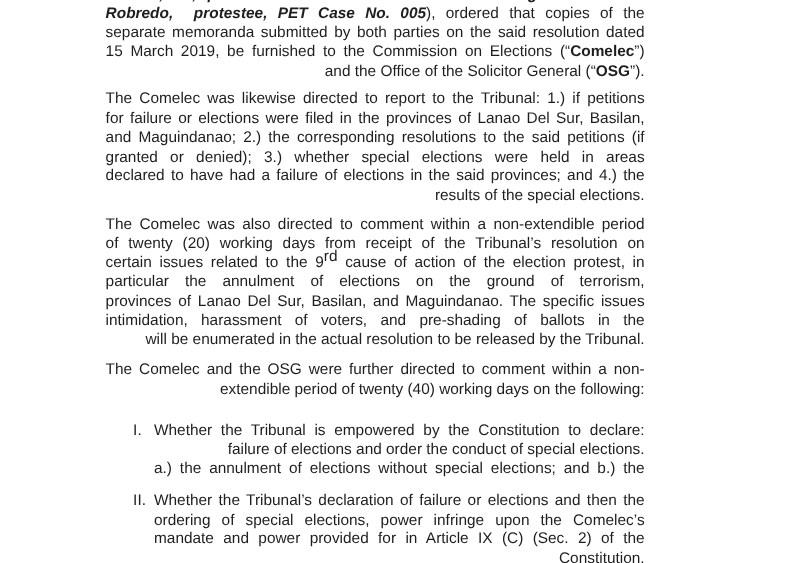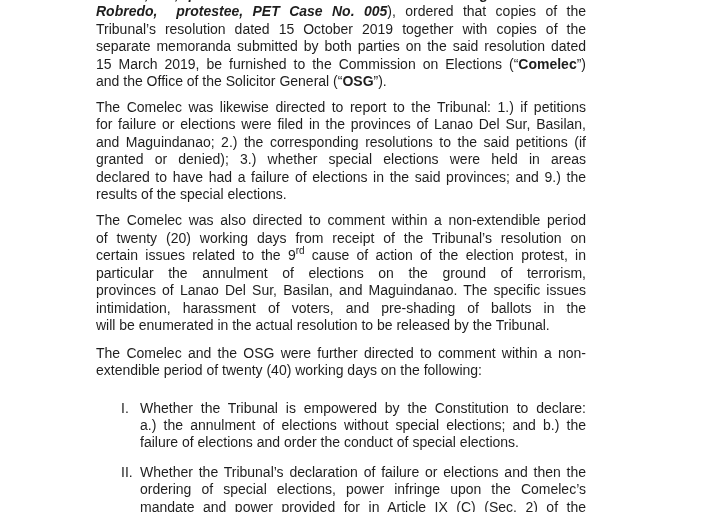--- a/index.html
+++ b/index.html
@@ -5,74 +5,73 @@
   html,body{margin:0;padding:0;width:720px;height:512px;overflow:hidden;background:#ffffff;}
   .page{
     position:relative;width:720px;height:512px;background:#ffffff;overflow:hidden;
     font-family:"Liberation Sans","DejaVu Sans",sans-serif;
   }
   .content{
     position:absolute;left:96px;top:-14px;width:490px;
     font-size:14px;line-height:17.45px;color:#1e1e1e;
   }
   .para{margin:0;}
-  .line{text-align:left;}
+  .line{text-align:right;}
   .line.jl{text-align:justify;text-align-last:justify;}
   .b{font-weight:bold;}
   .i{font-style:italic;}
-  .sup{font-size:10px;vertical-align:super;line-height:0;}
+  .sup{font-size:14px;vertical-align:super;line-height:0;}
   .list-item{position:relative;padding-left:44px;}
   .marker{position:absolute;left:25px;top:0;}
   [data-name="case-copies-paragraph"]{margin-bottom:8px;}
   [data-name="comelec-report-paragraph"]{margin-bottom:9px;}
   [data-name="comelec-comment-paragraph"]{margin-bottom:10px;}
   [data-name="further-comment-paragraph"]{margin-bottom:20px;}
   [data-name="issue-item-1"]{margin-bottom:12px;}
   [data-name="issue-item-2"]{margin-bottom:0;}
 </style>
 </head>
 <body>
 
 <div class="page" data-name="document-page">
   <div class="content" id="doc-content" data-name="document-content">
       <div class="para" data-name="case-copies-paragraph">
         <div class="line jl" data-name="text-line"><span class="run b i" data-name="text-run">Marcos, Jr., protestant vs. Maria Leonor “Leni Daang Matuwid” G.</span></div>
         <div class="line jl" data-name="text-line"><span class="run b i" data-name="text-run">Robredo, &nbsp;protestee, PET Case No. 005</span><span class="run" data-name="text-run">), ordered that copies of the</span></div>
-        <div class="line jl" data-name="text-line"><span class="run" data-name="text-run">Tribunal’s resolution dated 15 October 2019 together with copies of the</span></div>
         <div class="line jl" data-name="text-line"><span class="run" data-name="text-run">separate memoranda submitted by both parties on the said resolution dated</span></div>
         <div class="line jl" data-name="text-line"><span class="run" data-name="text-run">15 March 2019, be furnished to the Commission on Elections (“</span><span class="run b" data-name="text-run">Comelec</span><span class="run" data-name="text-run">”)</span></div>
         <div class="line" data-name="text-line"><span class="run" data-name="text-run">and the Office of the Solicitor General (“</span><span class="run b" data-name="text-run">OSG</span><span class="run" data-name="text-run">”).</span></div>
       </div>
       <div class="para" data-name="comelec-report-paragraph">
         <div class="line jl" data-name="text-line"><span class="run" data-name="text-run">The Comelec was likewise directed to report to the Tribunal: 1.) if petitions</span></div>
         <div class="line jl" data-name="text-line"><span class="run" data-name="text-run">for failure or elections were filed in the provinces of Lanao Del Sur, Basilan,</span></div>
         <div class="line jl" data-name="text-line"><span class="run" data-name="text-run">and Maguindanao; 2.) the corresponding resolutions to the said petitions (if</span></div>
         <div class="line jl" data-name="text-line"><span class="run" data-name="text-run">granted or denied); 3.) whether special elections were held in areas</span></div>
-        <div class="line jl" data-name="text-line"><span class="run" data-name="text-run">declared to have had a failure of elections in the said provinces; and 9.) the</span></div>
+        <div class="line jl" data-name="text-line"><span class="run" data-name="text-run">declared to have had a failure of elections in the said provinces; and 4.) the</span></div>
         <div class="line" data-name="text-line"><span class="run" data-name="text-run">results of the special elections.</span></div>
       </div>
       <div class="para" data-name="comelec-comment-paragraph">
         <div class="line jl" data-name="text-line"><span class="run" data-name="text-run">The Comelec was also directed to comment within a non-extendible period</span></div>
         <div class="line jl" data-name="text-line"><span class="run" data-name="text-run">of twenty (20) working days from receipt of the Tribunal’s resolution on</span></div>
         <div class="line jl" data-name="text-line"><span class="run" data-name="text-run">certain issues related to the 9</span><span class="run sup" data-name="superscript-run">rd</span><span class="run" data-name="text-run"> cause of action of the election protest, in</span></div>
         <div class="line jl" data-name="text-line"><span class="run" data-name="text-run">particular the annulment of elections on the ground of terrorism,</span></div>
         <div class="line jl" data-name="text-line"><span class="run" data-name="text-run">provinces of Lanao Del Sur, Basilan, and Maguindanao. The specific issues</span></div>
         <div class="line jl" data-name="text-line"><span class="run" data-name="text-run">intimidation, harassment of voters, and pre-shading of ballots in the</span></div>
         <div class="line" data-name="text-line"><span class="run" data-name="text-run">will be enumerated in the actual resolution to be released by the Tribunal.</span></div>
       </div>
       <div class="para" data-name="further-comment-paragraph">
         <div class="line jl" data-name="text-line"><span class="run" data-name="text-run">The Comelec and the OSG were further directed to comment within a non-</span></div>
         <div class="line" data-name="text-line"><span class="run" data-name="text-run">extendible period of twenty (40) working days on the following:</span></div>
       </div>
       <div class="list-item" data-name="issue-item-1">
         <span class="marker" data-name="list-marker">I.</span>
         <div class="item-body" data-name="list-item-body">
           <div class="line jl" data-name="text-line"><span class="run" data-name="text-run">Whether the Tribunal is empowered by the Constitution to declare:</span></div>
+          <div class="line" data-name="text-line"><span class="run" data-name="text-run">failure of elections and order the conduct of special elections.</span></div>
           <div class="line jl" data-name="text-line"><span class="run" data-name="text-run">a.) the annulment of elections without special elections; and b.) the</span></div>
-          <div class="line" data-name="text-line"><span class="run" data-name="text-run">failure of elections and order the conduct of special elections.</span></div>
         </div>
       </div>
       <div class="list-item" data-name="issue-item-2">
         <span class="marker" data-name="list-marker">II.</span>
         <div class="item-body" data-name="list-item-body">
           <div class="line jl" data-name="text-line"><span class="run" data-name="text-run">Whether the Tribunal’s declaration of failure or elections and then the</span></div>
           <div class="line jl" data-name="text-line"><span class="run" data-name="text-run">ordering of special elections, power infringe upon the Comelec’s</span></div>
           <div class="line jl" data-name="text-line"><span class="run" data-name="text-run">mandate and power provided for in Article IX (C) (Sec. 2) of the</span></div>
           <div class="line" data-name="text-line"><span class="run" data-name="text-run">Constitution.</span></div>
         </div>

